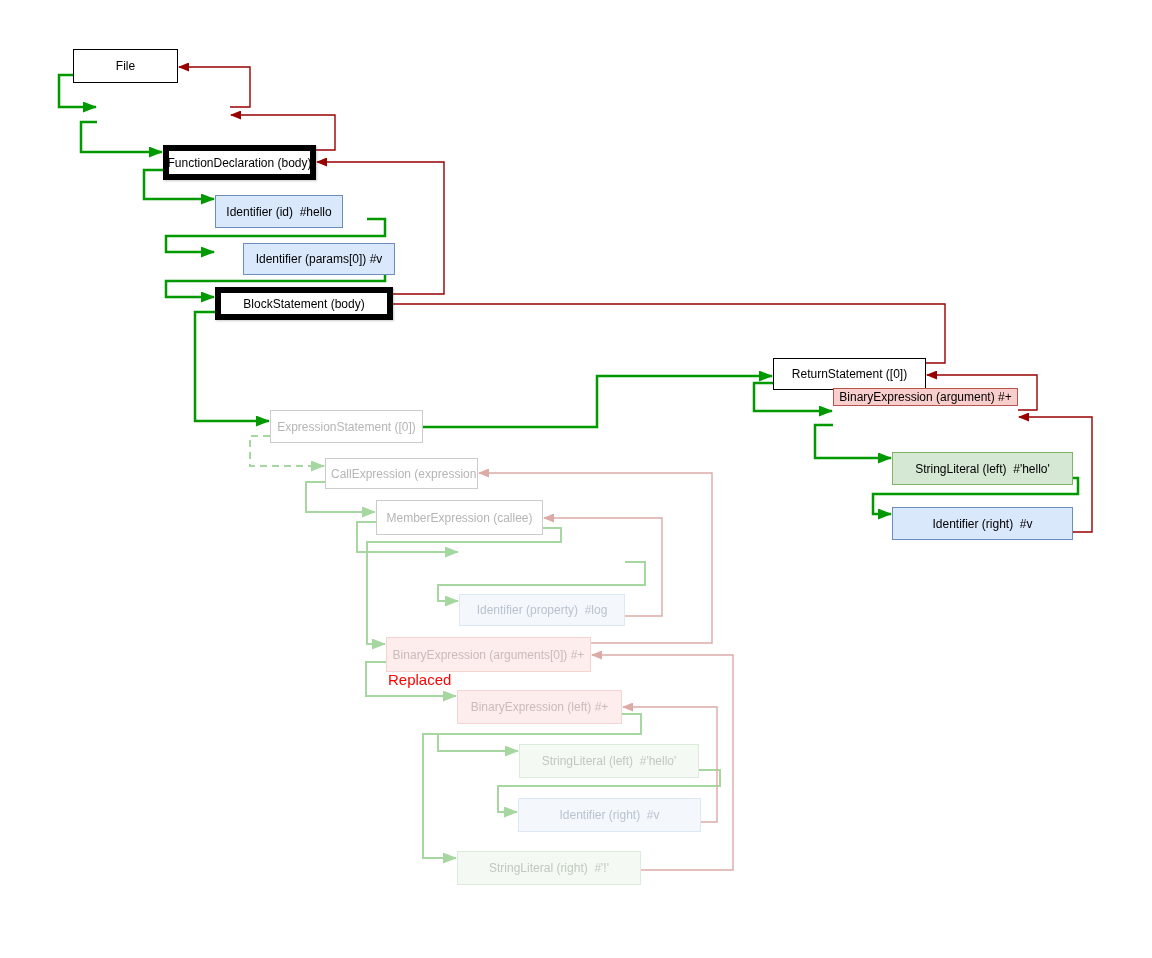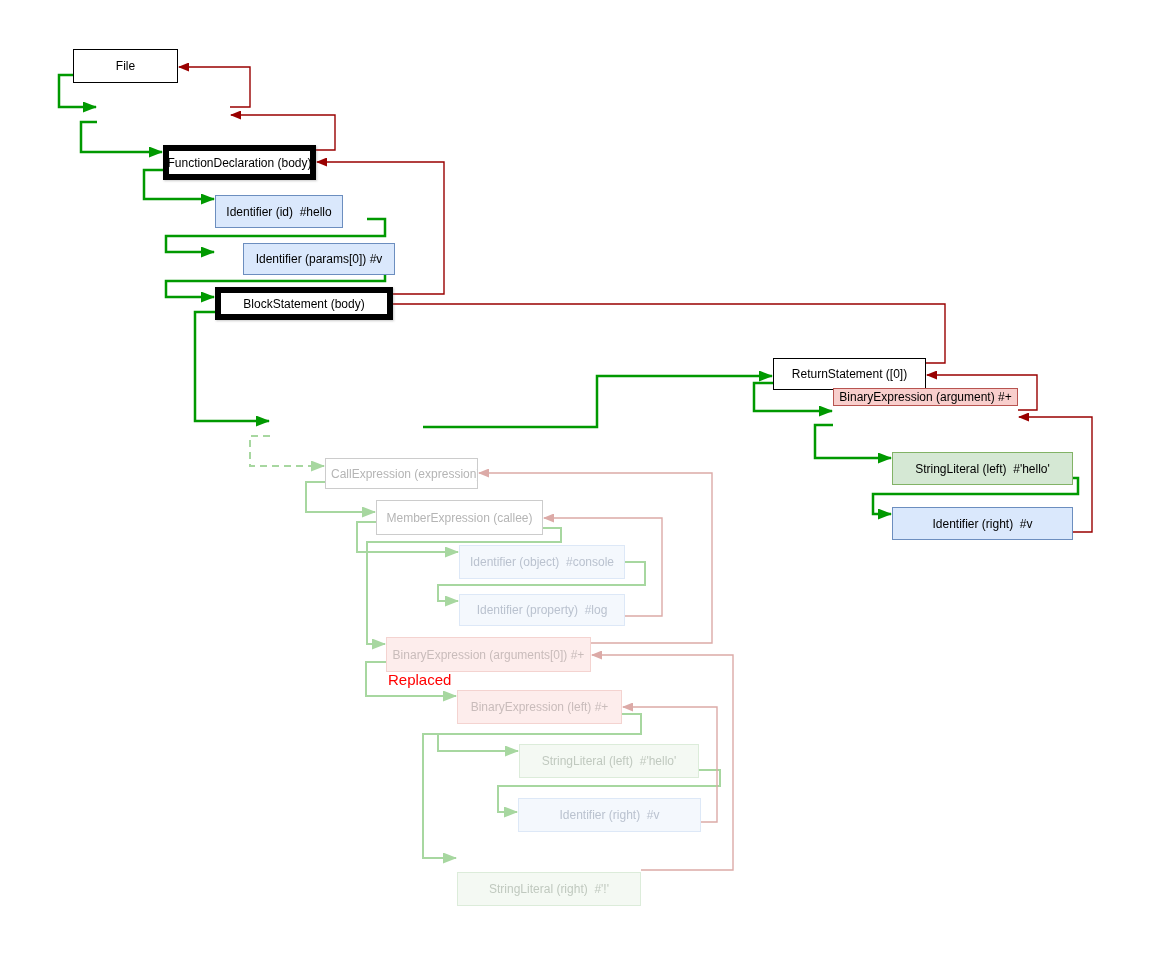--- a/index.html
+++ b/index.html
@@ -93,22 +93,22 @@
   <div id="replaced-label">Replaced</div>
 <div class="node s-plain" style="left: 73px; top: 49px; width: 105px; height: 34px;">File</div>
     <div class="node s-strong" style="left: 163px; top: 145px; width: 153px; height: 35px;">FunctionDeclaration (body)</div>
     <div class="node s-blue" style="left: 215px; top: 195px; width: 128px; height: 33px;">Identifier (id)  #hello</div>
     <div class="node s-blue" style="left: 215px; top: 243px; width: 152px; height: 32px; margin-left: 28px;">Identifier (params[0]) #v</div>
     <div class="node s-strong" style="left: 215px; top: 287px; width: 178px; height: 33px;">BlockStatement (body)</div>
     <div class="node s-plain" style="left: 773px; top: 358px; width: 153px; height: 32px;">ReturnStatement ([0])</div>
     <div class="node s-pink" style="left: 833px; top: 388px; width: 185px; height: 18px; text-align: right;">BinaryExpression (argument) #+</div>
     <div class="node s-green" style="left: 892px; top: 452px; width: 181px; height: 33px;">StringLiteral (left)  #'hello'</div>
     <div class="node s-blue" style="left: 892px; top: 507px; width: 181px; height: 33px;">Identifier (right)  #v</div>
+    <div class="node s-fwhite" style="left: 270px; top: 410px; width: 153px; height: 33px;">ExpressionStatement ([0])</div>
     <div class="node s-fwhite clip-left" style="left: 325px; top: 458px; width: 153px; height: 31px;">CallExpression (expression)</div>
     <div class="node s-fwhite" style="left: 376px; top: 500px; width: 167px; height: 35px;">MemberExpression (callee)</div>
-    <div class="node s-fblue" style="left: 459px; top: 545px; width: 166px; height: 34px;">Identifier (object)  #console</div>
     <div class="node s-fblue" style="left: 459px; top: 594px; width: 166px; height: 32px;">Identifier (property)  #log</div>
     <div class="node s-fpink" style="left: 386px; top: 637px; width: 205px; height: 35px;">BinaryExpression (arguments[0]) #+</div>
     <div class="node s-fpink" style="left: 457px; top: 690px; width: 165px; height: 34px;">BinaryExpression (left) #+</div>
     <div class="node s-fgreen" style="left: 519px; top: 744px; width: 180px; height: 34px;">StringLiteral (left)  #'hello'</div>
     <div class="node s-fblue" style="left: 518px; top: 798px; width: 183px; height: 34px;">Identifier (right)  #v</div>
-    <div class="node s-fgreen" style="left: 457px; top: 872px; width: 184px; height: 34px;">StringLiteral (right)  #'!'</div>
+    <div class="node s-fgreen" style="left: 457px; top: 851px; width: 184px; height: 34px;">StringLiteral (right)  #'!'</div>
   </div>
 
 </body></html>

